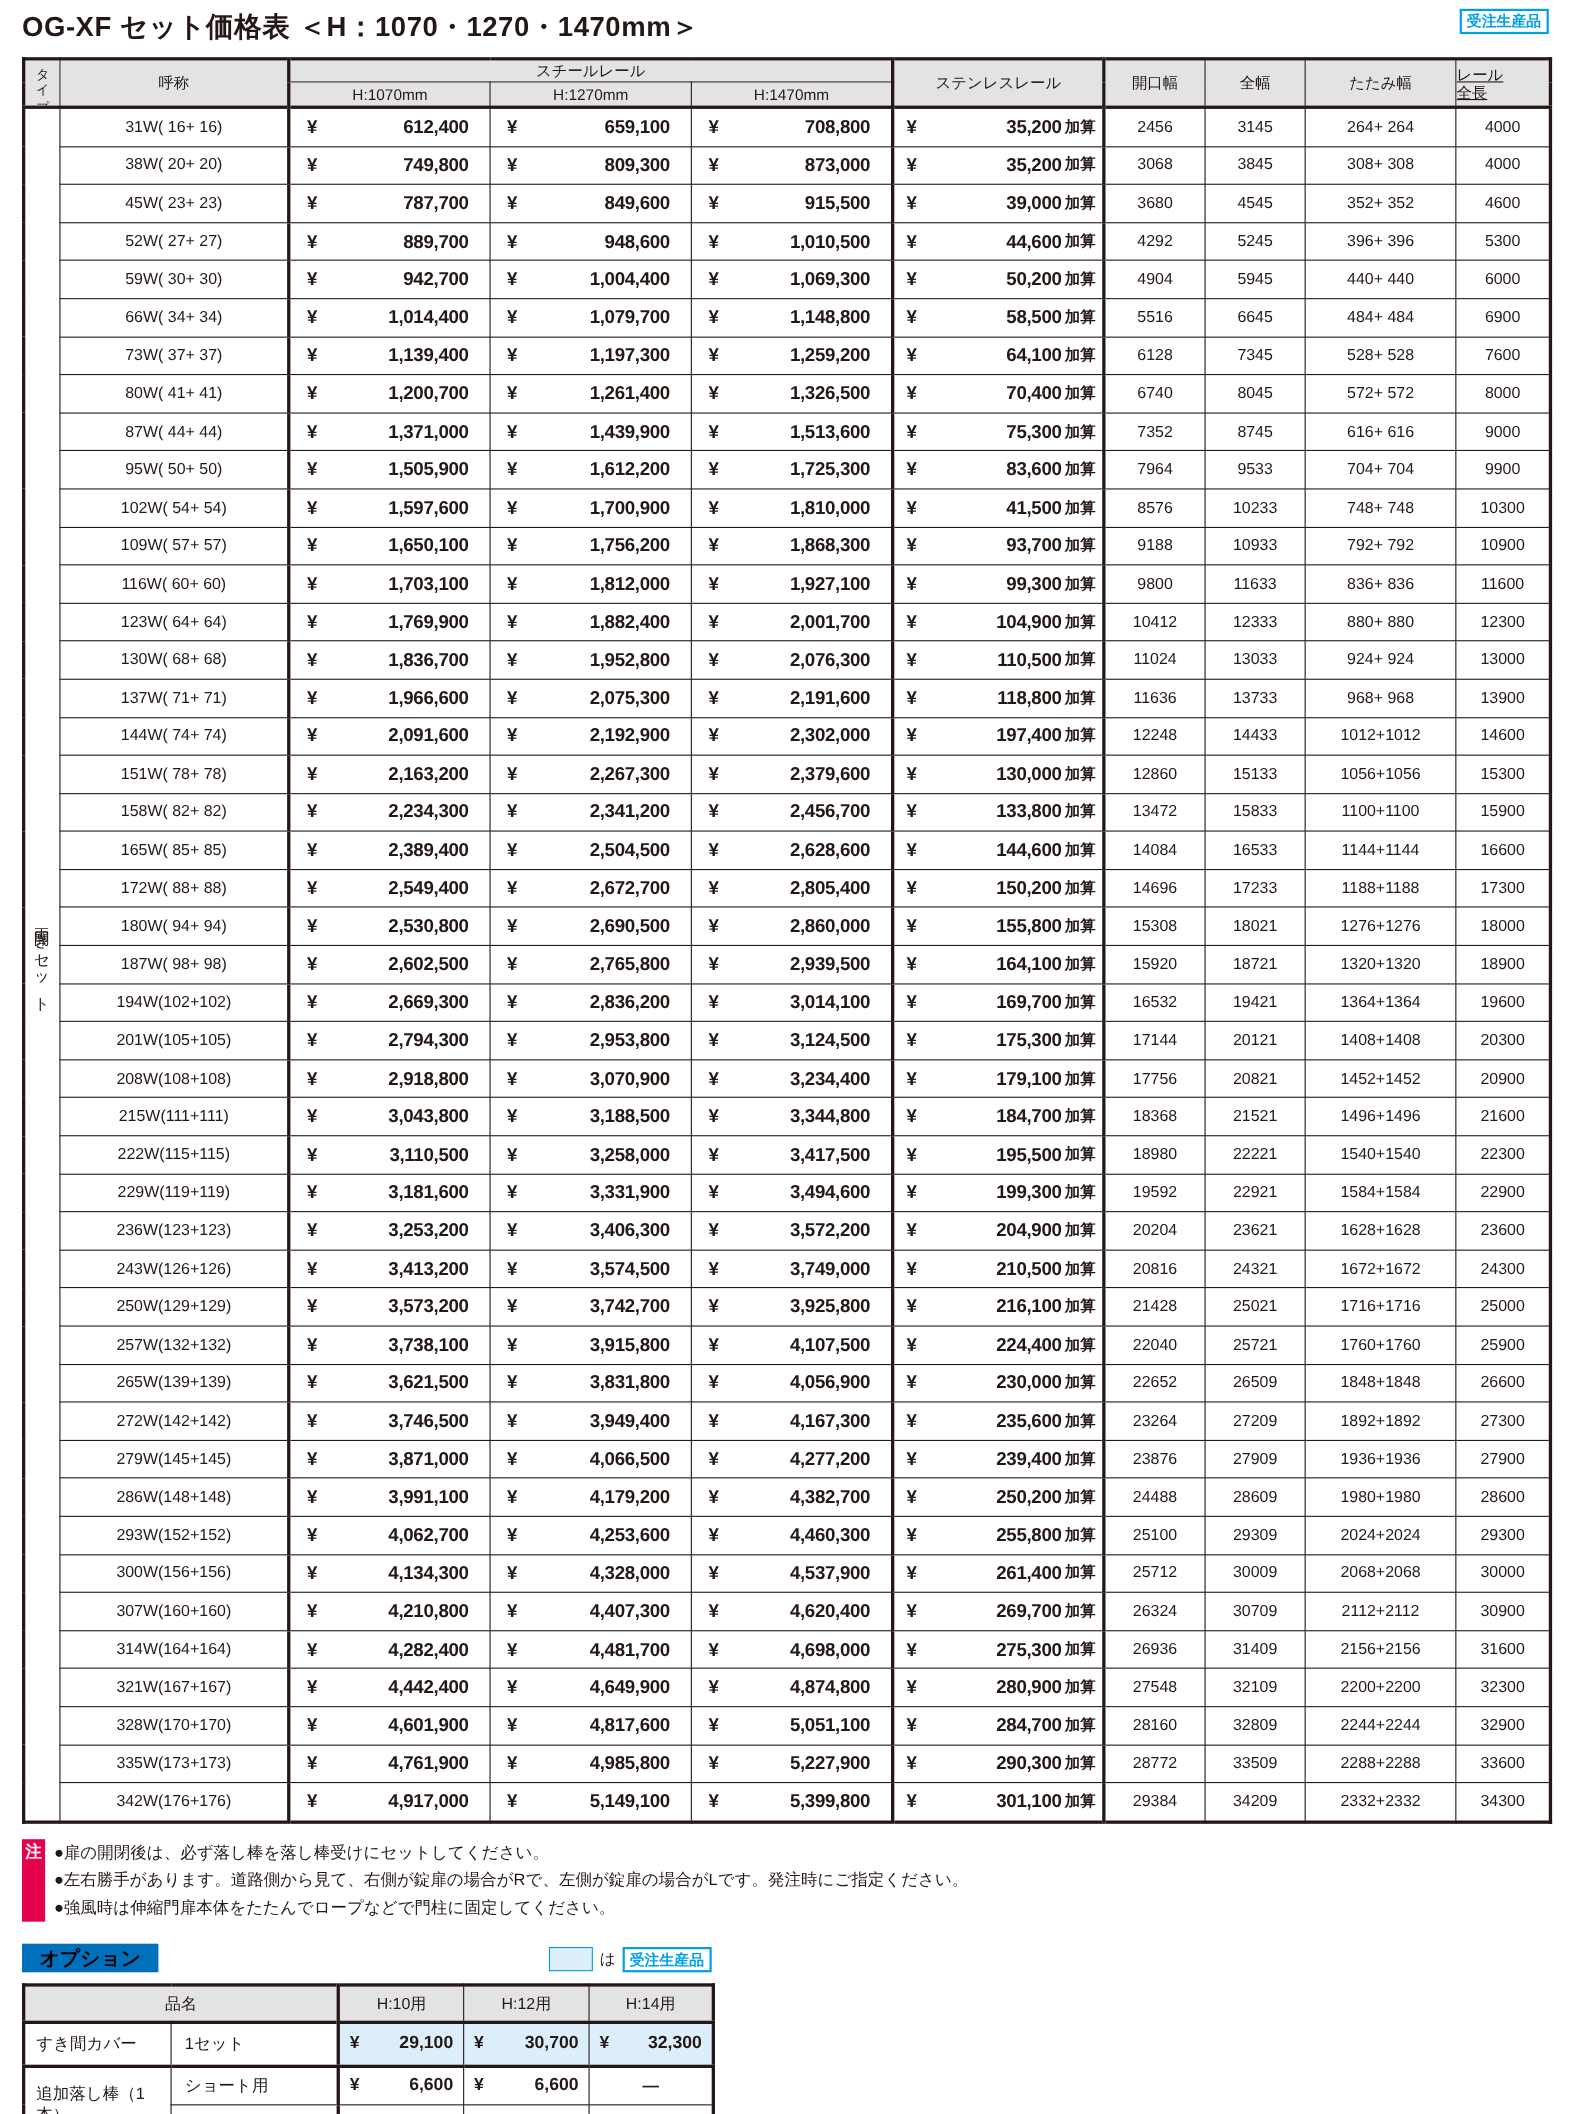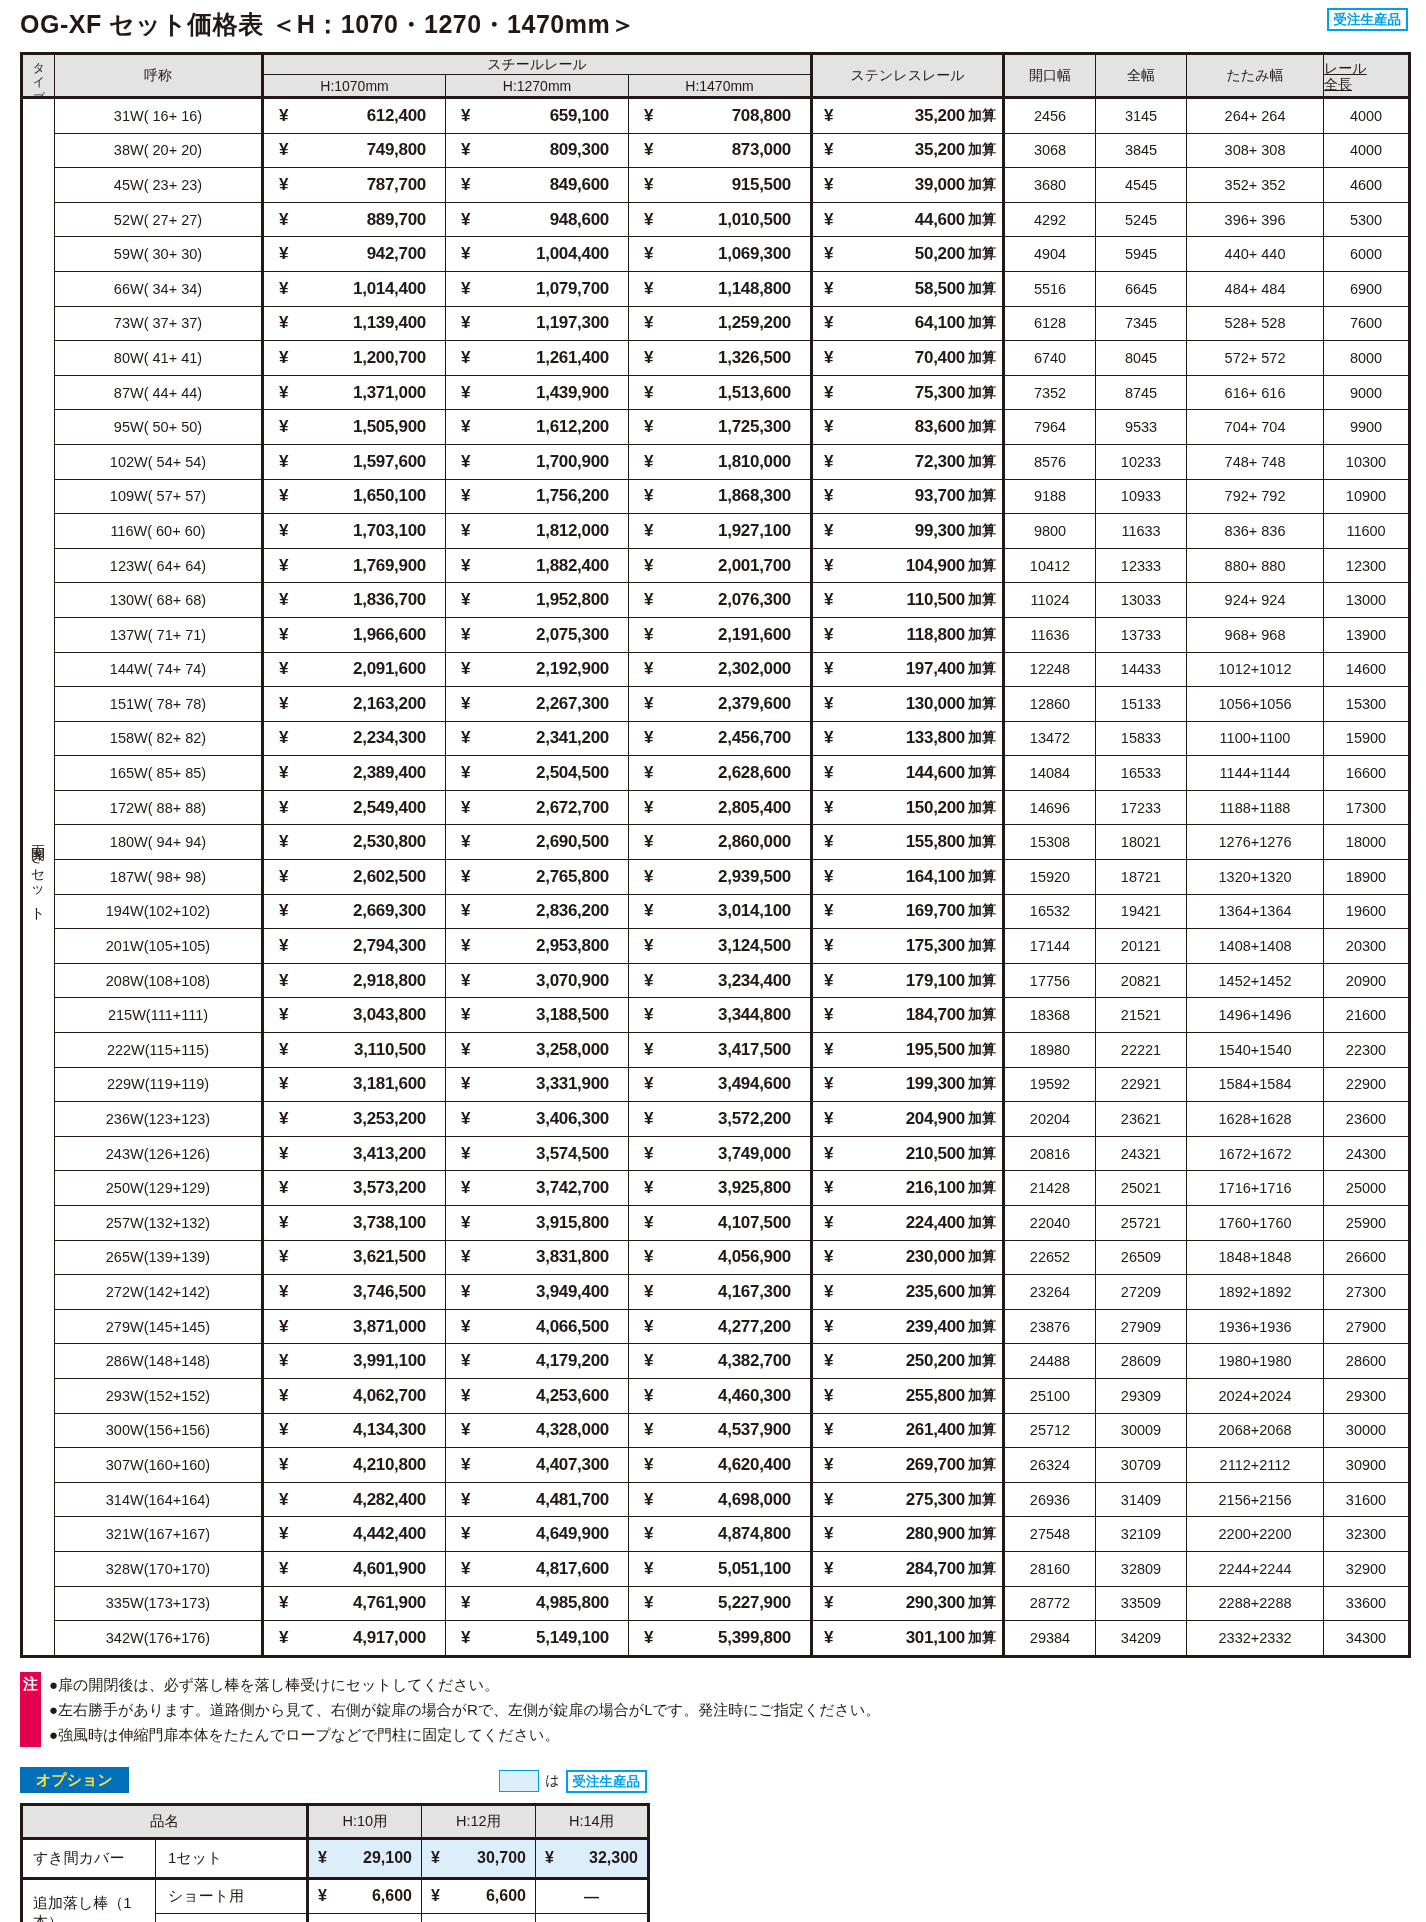--- a/index.html
+++ b/index.html
@@ -40,21 +40,21 @@
 
   
   .note-block{display:flex;margin-top:14px;}
   .note-badge{flex:0 0 21px;background:#e5004f;color:#fff;font-size:15px;font-weight:bold;
     text-align:center;padding-top:2px;line-height:19px;}
   .note-lines{padding-left:8px;font-size:15px;line-height:25px;}
 
   
   .options-head{display:flex;justify-content:space-between;align-items:flex-end;
     width:627px;margin-top:20px;}
-  .option-badge{background:#0070ba;color:#fde047;font-size:15px;font-weight:bold;
+  .option-badge{background:#0070ba;color:#000000;font-size:18px;font-weight:bold;
     padding:3px 16px;line-height:20px;}
   .legend{display:flex;align-items:center;gap:6px;font-size:14px;}
   .legend-box{width:38px;height:20px;background:#ddeefb;border:1px solid #00a0e9;}
   .legend .order-badge2{border:2px solid #00a0e9;color:#00a0e9;background:#fff;
     font-size:13.5px;font-weight:bold;padding:1px 5px;line-height:17px;}
 
   .opt-table{width:627px;border:3px solid #231815;margin-top:10px;}
   .opt-table th,.opt-table td{border:1px solid #231815;}
   .opt-table thead{border-bottom:3px solid #231815;}
   .opt-table thead th{background:#e3e3e3;font-weight:normal;font-size:14.5px;height:29px;}
@@ -454,21 +454,21 @@
           </td>
           <td class="price">
             <div class="price-line">
               <span>¥</span>
               <span class="val">1,810,000</span>
             </div>
           </td>
           <td class="price stainless br3 bl3">
             <div class="price-line">
               <span>¥</span>
-              <span class="val">72,300</span>
+              <span class="val">41,500</span>
               <span class="kasan">加算</span>
             </div>
           </td>
           <td class="spec">8576</td>
           <td class="spec">10233</td>
           <td class="spec">748+ 748</td>
           <td class="spec">10300</td>
         </tr>
         <tr>
           <td class="name-cell">109W( 57+ 57)</td>

